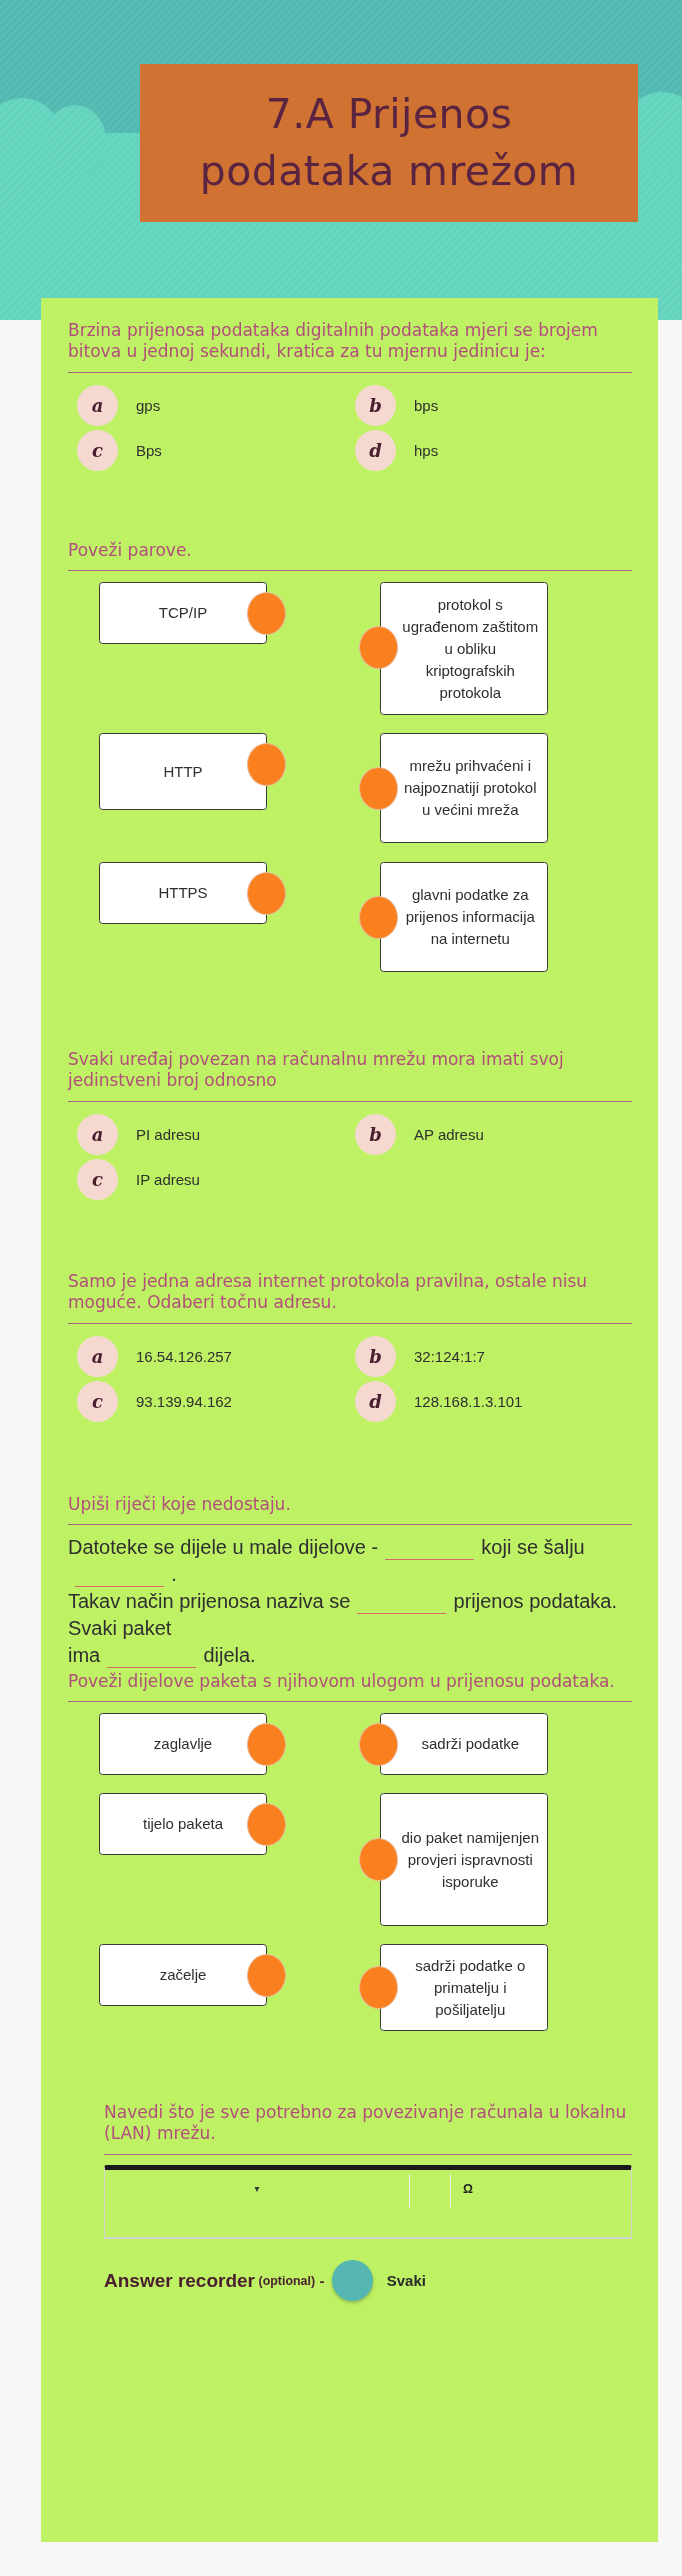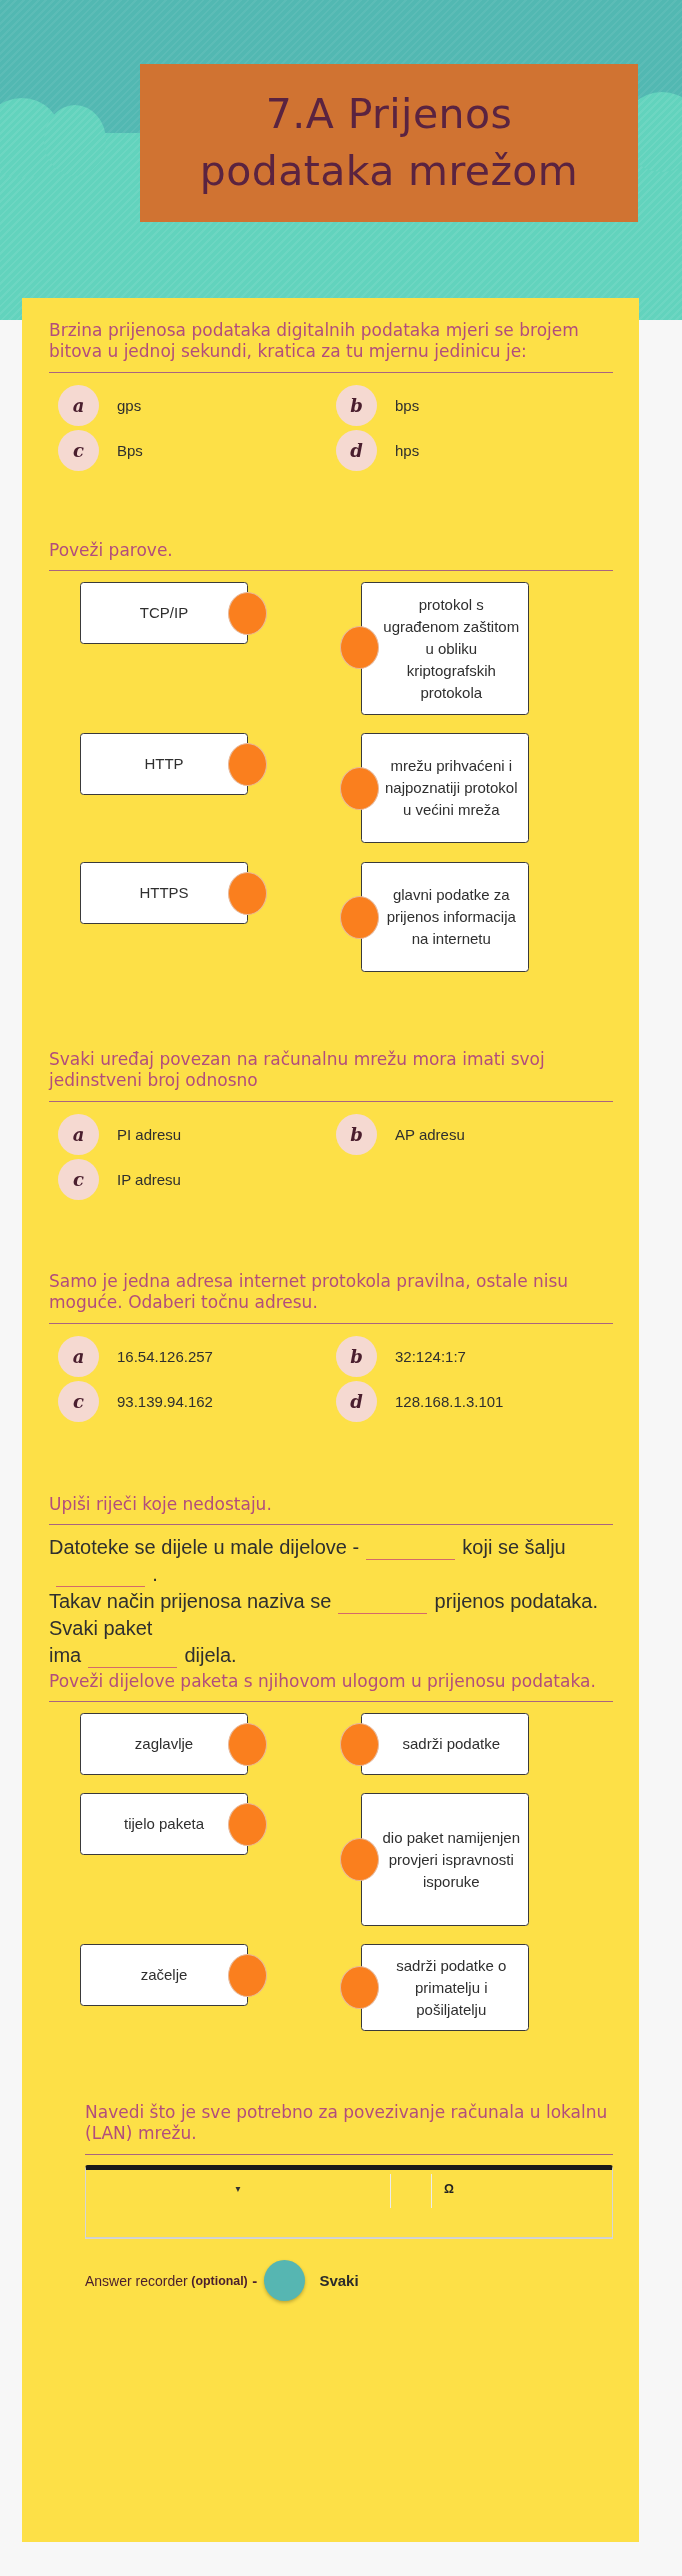--- a/index.html
+++ b/index.html
@@ -36,22 +36,22 @@
     margin-left: 48px;
   }
   .title-box h1 {
     font-family: "DejaVu Sans", sans-serif;
     font-weight: normal;
     font-size: 41px; line-height: 57px;
     color: #5a2340;
     letter-spacing: 0.4px;
   }
   .card {
-    position: absolute; left: 22px; top: 298px; width: 617px; height: 2244px;
-    background: #fde047;
+    position: absolute; left: 41px; top: 298px; width: 617px; height: 2244px;
+    background: #bef264;
   }
   .q {
     position: absolute; left: 27px; width: 564px;
   }
   .q-title {
     font-family: "DejaVu Sans", sans-serif;
     color: #b24d7c;
     font-size: 17px; line-height: 21.3px;
     font-weight: normal;
     padding-bottom: 9px;
@@ -88,21 +88,21 @@
   .tb-sep1 { position: absolute; left: 304px; top: 3.6px; width: 0.9px; height: 34px; background: #ececec; }
   .tb-sep2 { position: absolute; left: 345px; top: 3.6px; width: 0.9px; height: 34px; background: #ececec; }
   .tb-omega { position: absolute; left: 358px; top: 0; height: 37px; display: flex; align-items: center; font-size: 12.4px; font-weight: bold; color: #222; }
   .answer {
     display: block; width: 100%; height: 196px; border: none; resize: none;
     padding: 14.2px 14.2px; font-family: "DejaVu Sans", sans-serif; font-size: 13.3px; color: #333;
     border-bottom: 1.8px solid #cfcfcf; outline: none;
   }
   .answer::placeholder { color: #a8a8a8; }
   .recorder { position: relative; margin-top: 19.6px; height: 44px; display: flex; align-items: center; }
-  .rec-label { font-weight: normal; color: #4a1e2e; font-size: 14px; text-align: right; }
+  .rec-label { font-weight: bold; color: #4a1e2e; font-size: 19px; text-align: right; }
   .rec-opt { font-weight: bold; color: #4a1e2e; font-size: 12.4px; margin-left: 3.6px; }
   .rec-dash { font-weight: bold; color: #4a1e2e; font-size: 15px; margin-left: 4.4px; }
   .rec-btn { width: 41px; height: 41px; border-radius: 50%; background: #56b6b2; margin-left: 7.1px; box-shadow: 0 1.8px 3.6px rgba(0,0,0,0.25); cursor: pointer; }
   .rec-voice { font-weight: bold; color: #2b2b2b; font-size: 15px; margin-left: 14.2px; }
 </style>
 </head>
 <body>
 
 <div class="hero">
   <div class="hills"></div>
@@ -144,21 +144,21 @@
     <div class="match-area" style="height:400px;">
       <div class="mbox" style="left:31px;top:1.8px;width:168px;height:62px;">
           <span>TCP/IP</span>
         </div>
       <div class="dot" style="left:179px;top:11.6px;"></div>
       <div class="mbox" style="left:312px;top:1.8px;width:168px;height:133px;padding-left:19.6px;">
           <span>protokol s ugrađenom zaštitom u obliku kriptografskih protokola</span>
         </div>
       <div class="dot" style="left:291px;top:46px;"></div>
 
-      <div class="mbox" style="left:31px;top:153px;width:168px;height:62px;text-align:right;">
+      <div class="mbox" style="left:31px;top:153px;width:168px;height:77px;text-align:right;">
           <span>HTTP</span>
         </div>
       <div class="dot" style="left:179px;top:163px;"></div>
       <div class="mbox" style="left:312px;top:153px;width:168px;height:110px;padding-left:19.6px;">
           <span>mrežu prihvaćeni i najpoznatiji protokol u većini mreža</span>
         </div>
       <div class="dot" style="left:291px;top:187px;"></div>
 
       <div class="mbox" style="left:31px;top:282px;width:168px;height:62px;">
           <span>HTTPS</span>

